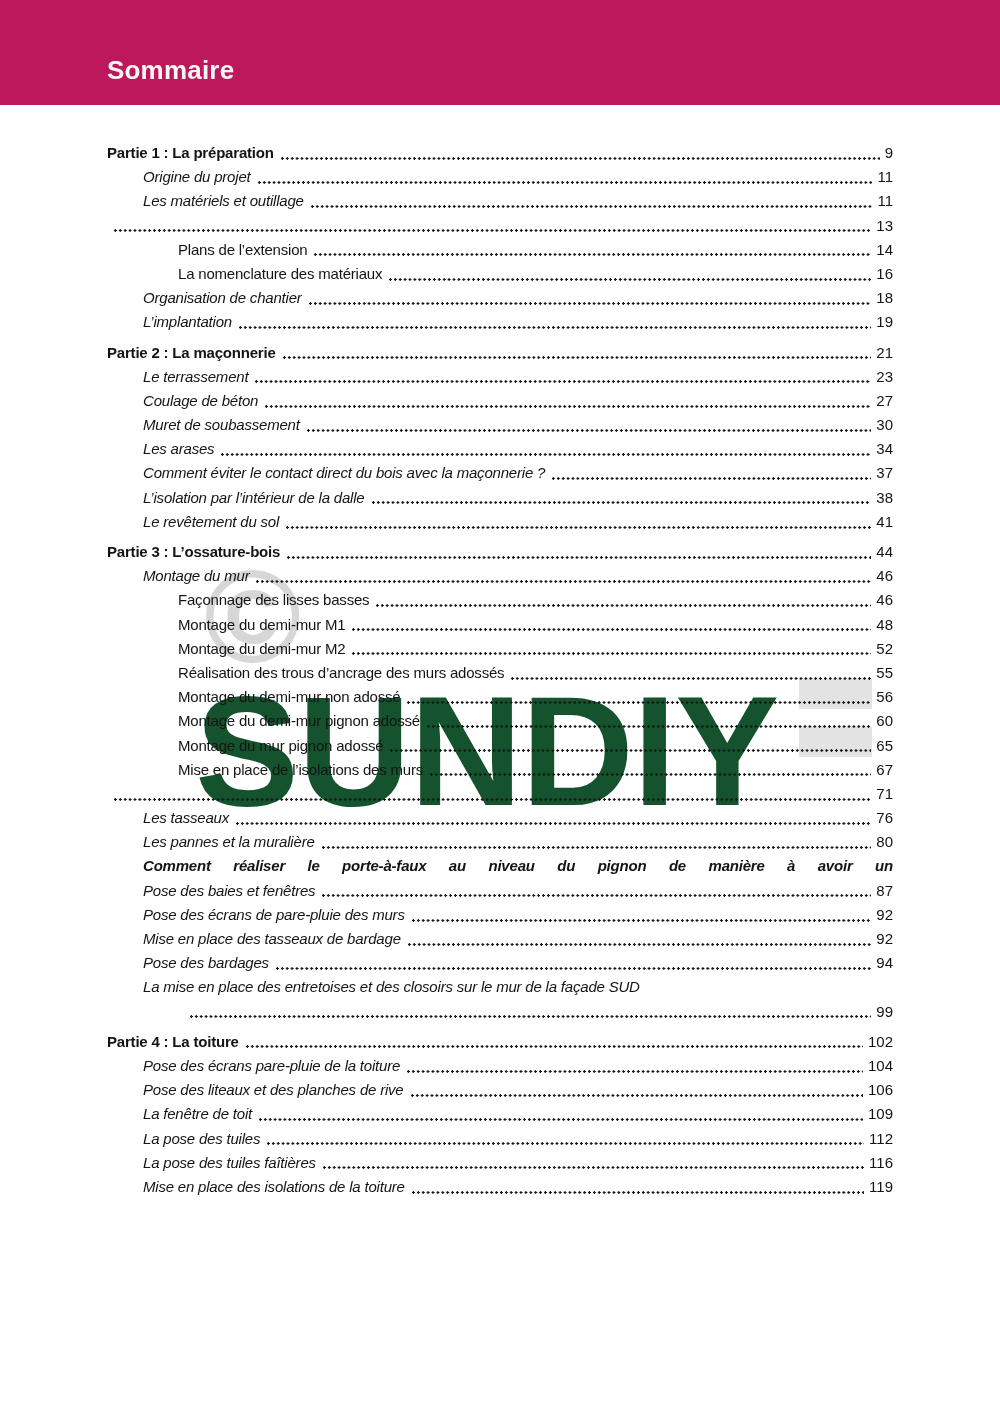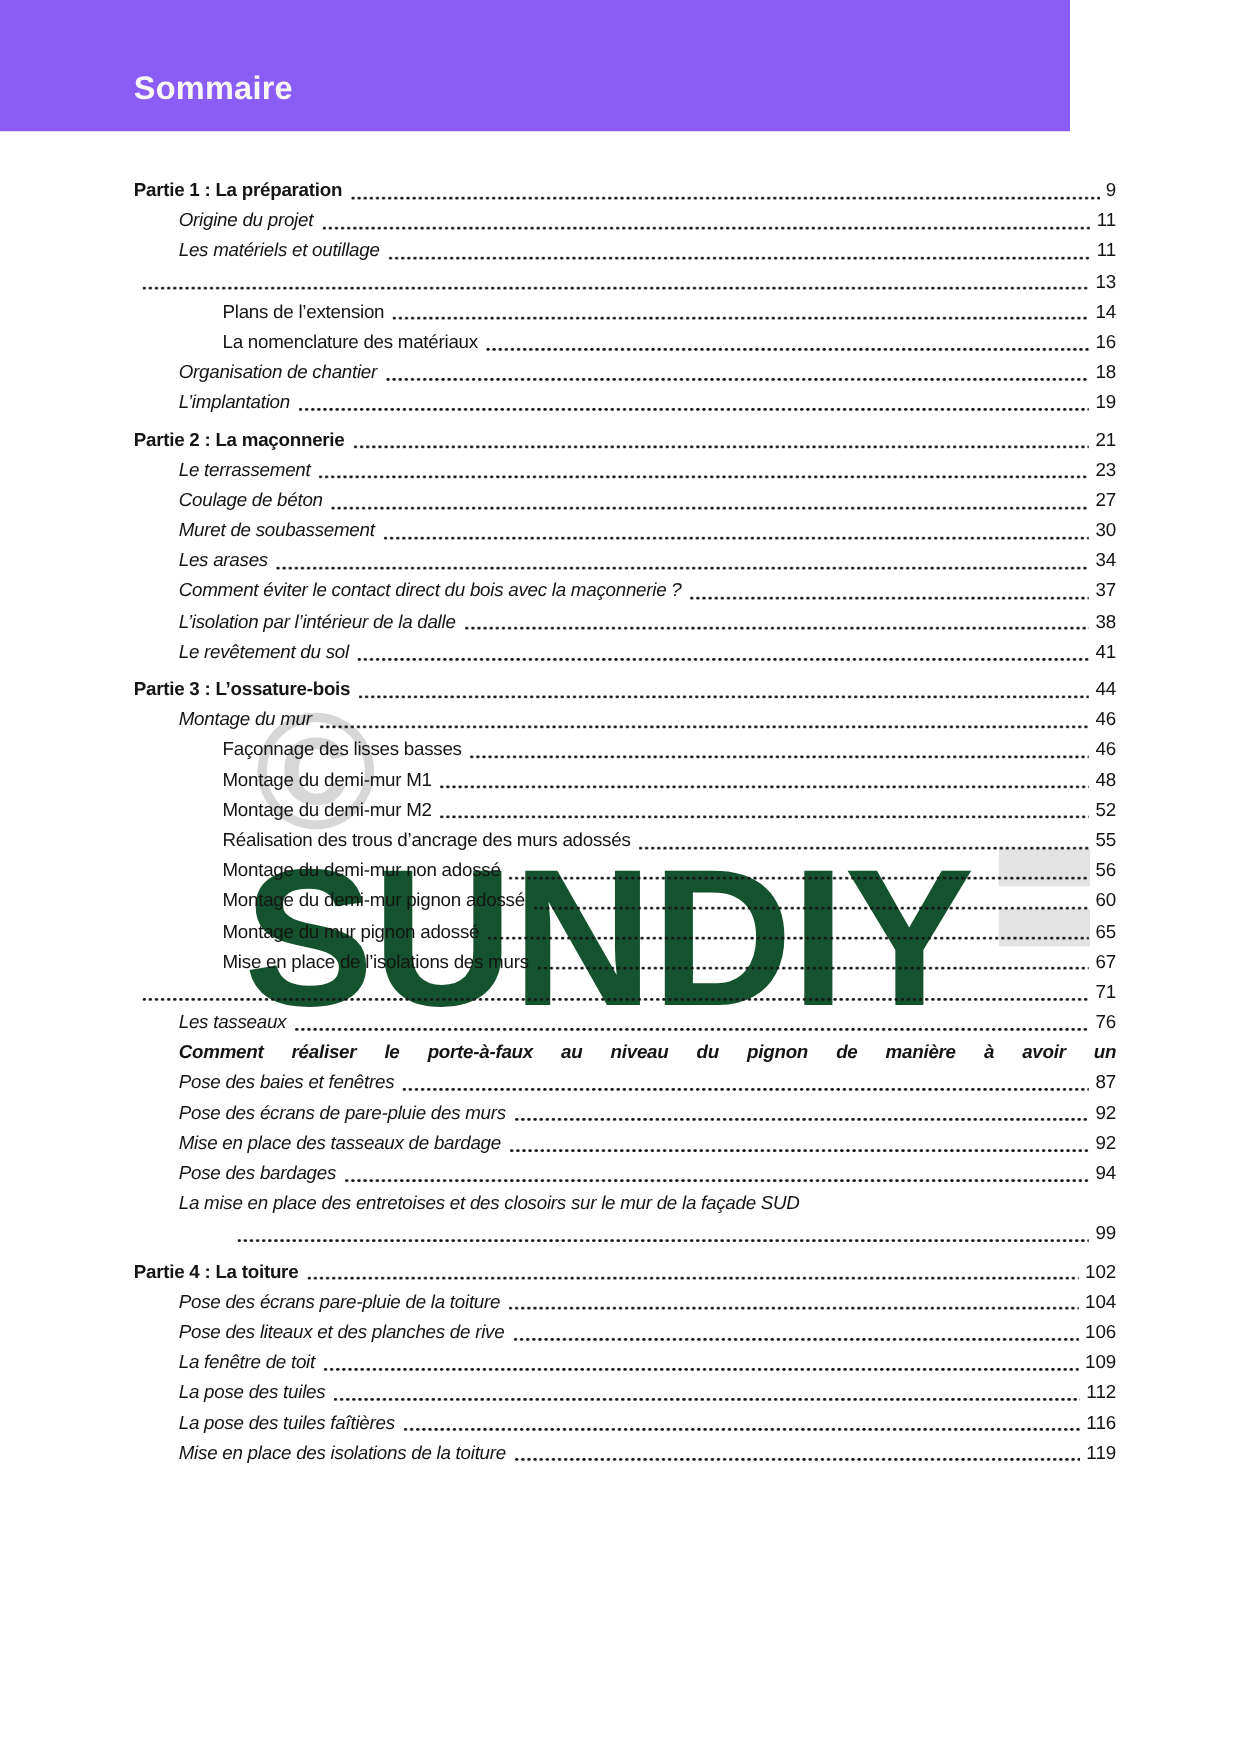--- a/index.html
+++ b/index.html
@@ -4,22 +4,22 @@
 <style>
   html,body{margin:0;padding:0;}
   body{
     width:1000px;height:1402px;position:relative;overflow:hidden;
     background:#ffffff;
     font-family:"Liberation Sans","DejaVu Sans",sans-serif;
     color:#141414;
   }
   
   .band-top{
-    position:absolute;left:0;top:0;width:856px;height:105px;
-    background:#8b5cf6;z-index:3;
+    position:absolute;left:0;top:0;width:1000px;height:105px;
+    background:#be185d;z-index:3;
   }
   .page-title{
     position:absolute;left:107px;top:57px;
     font-size:26px;font-weight:bold;color:#f9f7f3;letter-spacing:0.2px;
     line-height:1;
   }
   
   .watermark{position:absolute;inset:0;z-index:0;}
   .wm-copy{
     position:absolute;left:204px;top:551px;
@@ -211,20 +211,25 @@
       </div>
       <div class="row lvl2">
         <span class="leader"></span>
         <span class="pg">71</span>
       </div>
       <div class="row lvl1">
         <span class="lbl">Les tasseaux</span>
         <span class="leader"></span>
         <span class="pg">76</span>
       </div>
+      <div class="row lvl1">
+        <span class="lbl">Les pannes et la muralière</span>
+        <span class="leader"></span>
+        <span class="pg">80</span>
+      </div>
       <div class="row just">Comment réaliser le porte-à-faux au niveau du pignon de manière à avoir un</div>
       <div class="row lvl1">
         <span class="lbl">Pose des baies et fenêtres</span>
         <span class="leader"></span>
         <span class="pg">87</span>
       </div>
       <div class="row lvl1">
         <span class="lbl">Pose des écrans de pare-pluie des murs</span>
         <span class="leader"></span>
         <span class="pg">92</span>

